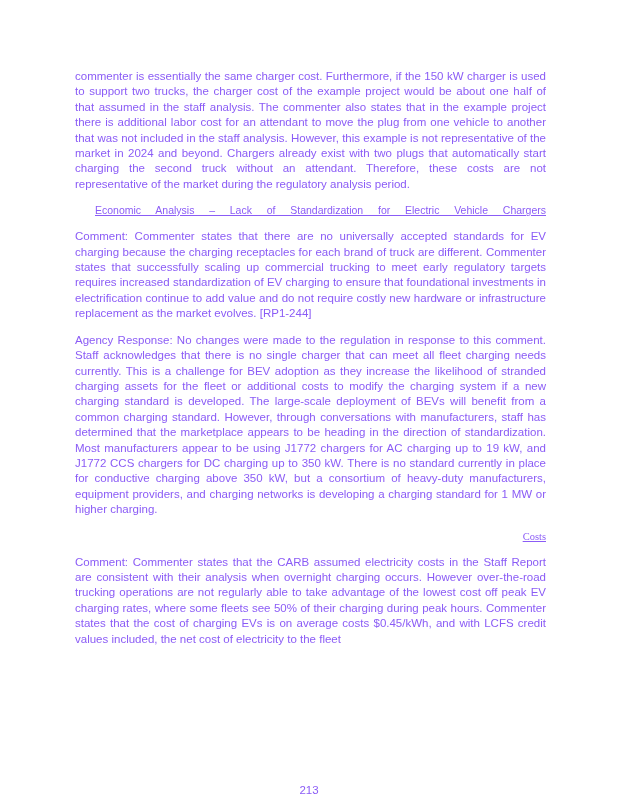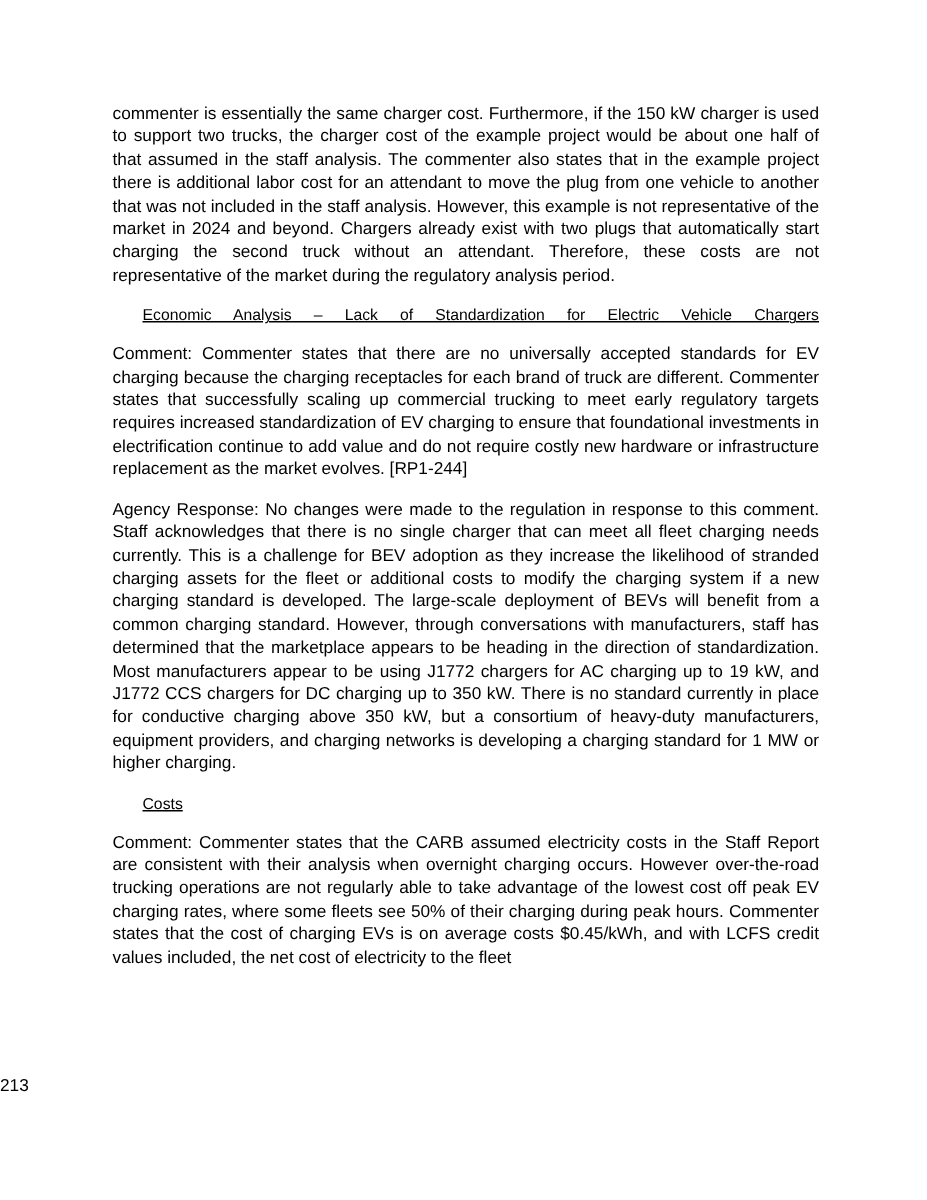--- a/index.html
+++ b/index.html
@@ -6,21 +6,21 @@
     margin: 0;
     padding: 0;
     background: #ffffff;
   }
   .page {
     position: relative;
     width: 618px;
     height: 800px;
     background: #ffffff;
     font-family: "Liberation Sans", "DejaVu Sans", sans-serif;
-    color: #000000;
+    color: #8b5cf6;
     overflow: hidden;
   }
   .content {
     position: absolute;
     left: 75px;
     top: 69px;
     width: 471px;
     font-size: 11.5px;
     line-height: 15.4px;
     text-align: justify;
@@ -35,31 +35,32 @@
     font-size: 10.5px;
     line-height: 15px;
     padding-left: 20px;
   }
   .heading-line-justified {
     text-align: justify;
     text-align-last: justify;
     text-decoration: underline;
   }
   .heading-line-plain {
-    text-align: left;
+    text-align: right;
+    font-family: Liberation Serif, serif;
   }
   .heading-line-plain span {
     text-decoration: underline;
   }
   .page-number {
     position: absolute;
     left: 0;
     right: 0;
-    top: 718px;
-    text-align: left;
+    top: 784px;
+    text-align: center;
     font-size: 11.5px;
   }
 </style>
 </head>
 <body>
 
 <div class="page">
   <div class="content">
 
     <p class="para">commenter is essentially the same charger cost. Furthermore, if the 150 kW charger is used to support two trucks, the charger cost of the example project would be about one half of that assumed in the staff analysis. The commenter also states that in the example project there is additional labor cost for an attendant to move the plug from one vehicle to another that was not included in the staff analysis. However, this example is not representative of the market in 2024 and beyond. Chargers already exist with two plugs that automatically start charging the second truck without an attendant. Therefore, these costs are not representative of the market during the regulatory analysis period.</p>

